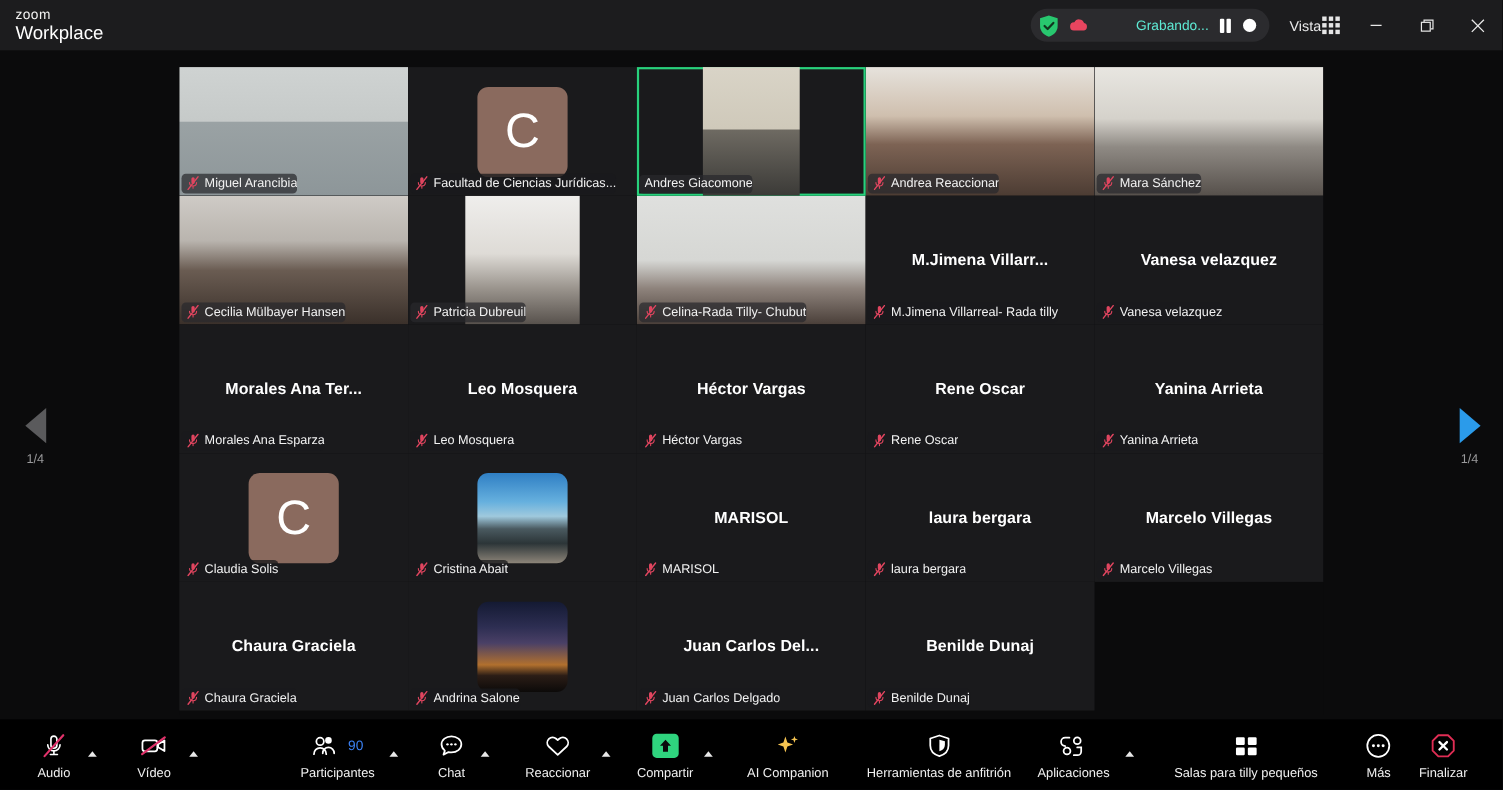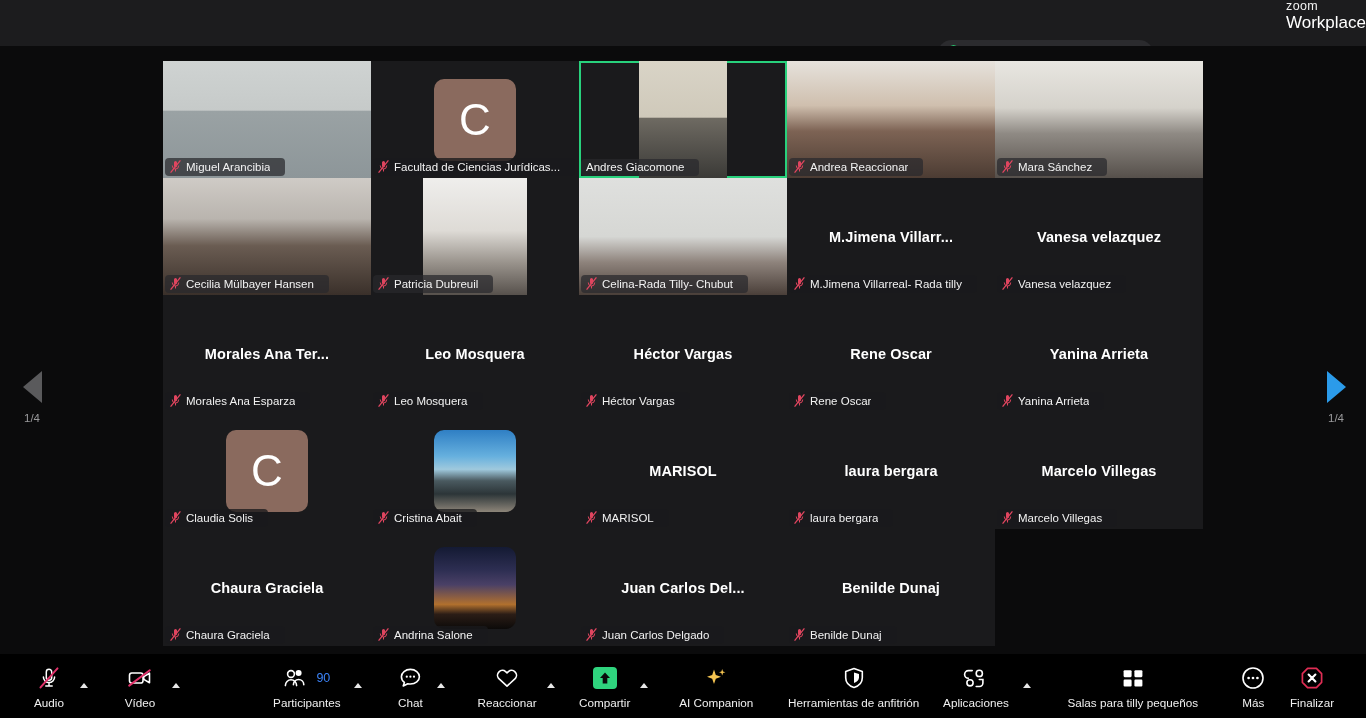--- a/index.html
+++ b/index.html
@@ -10,21 +10,21 @@
     font-family:"Liberation Sans", sans-serif;
     color:#fff;
     -webkit-font-smoothing:antialiased;
   }
   #app { position:relative; width:1366px; height:718px; background:#0b0b0c; }
 
   
   .titlebar {
     position:absolute; top:0; left:0; width:1366px; height:46px;
     background:#1c1c1e;
-    display:flex; align-items:flex-end;flex-direction:column;
+    display:flex; align-items:center;
   }
   .brand { margin-left:14px; line-height:1.04; }
   .brand .z1 { font-size:12.5px; letter-spacing:.4px; color:#f2f2f2; font-weight:400; display:block; }
   .brand .z2 { font-size:17px; color:#ffffff; font-weight:400; display:block; margin-top:1px; }
 
   .tb-right { margin-left:auto; display:flex; align-items:center; height:100%; }
 
   .statuspill {
     display:flex; align-items:center; gap:9px;
     background:#2b2b2e; border-radius:16px;
@@ -79,21 +79,21 @@
     display:flex; align-items:center; justify-content:center;
   }
   .avatar.letter { background:#8a6a5e; }
   .avatar .ch { font-size:44px; font-weight:400; color:#fff; line-height:1; }
 
   
   .namechip {
     position:absolute; left:2px; bottom:2px;
     display:flex; align-items:center; gap:5px;
     max-width:204px;
-    padding:2px 15px 3px 5px;
+    padding:2px 0 3px 5px;
     border-radius:4px;
     background:rgba(26,26,28,.78);
     font-size:11.5px; color:#f2f2f2; white-space:nowrap;
     overflow:hidden;
     justify-content:space-between;
   }
   .namechip.onvideo { background:rgba(40,40,44,.72); }
   .namechip .nm { overflow:hidden; text-overflow:ellipsis; }
   .micoff { width:11px; height:13px; flex:0 0 auto; }
 

